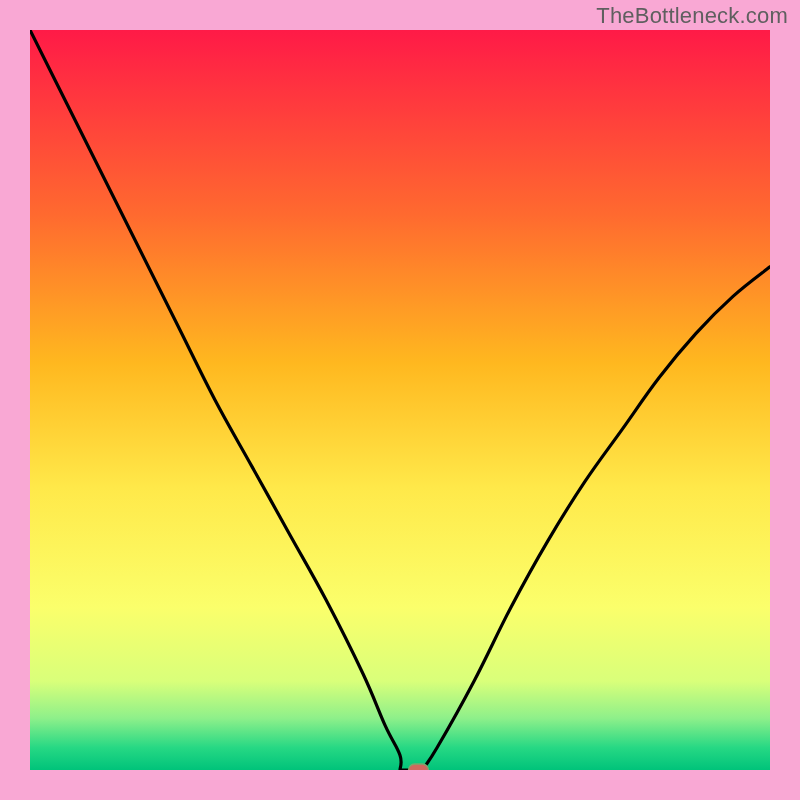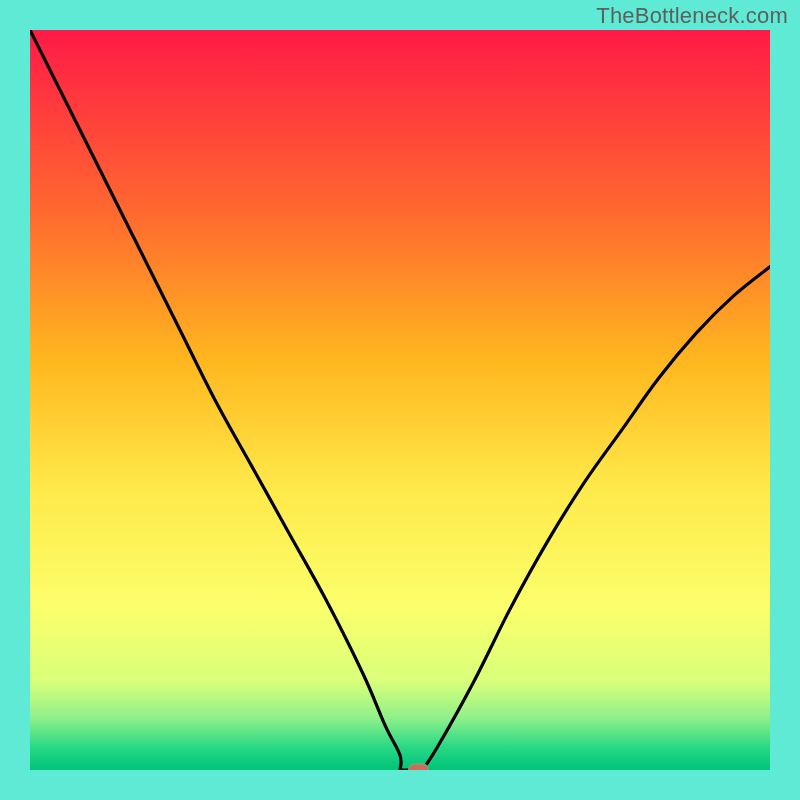--- a/index.html
+++ b/index.html
@@ -8,21 +8,21 @@
     width: 800px;
     height: 800px;
     background: #000;
     overflow: hidden;
     font-family: Arial, Helvetica, sans-serif;
   }
   .frame {
     position: relative;
     width: 800px;
     height: 800px;
-    background: #5eead4;
+    background: #f9a8d4;
   }
   .watermark {
     position: absolute;
     top: 3px;
     right: 12px;
     color: #5f5f5f;
     font-size: 22px;
     font-weight: 500;
     letter-spacing: 0.2px;
     z-index: 10;

